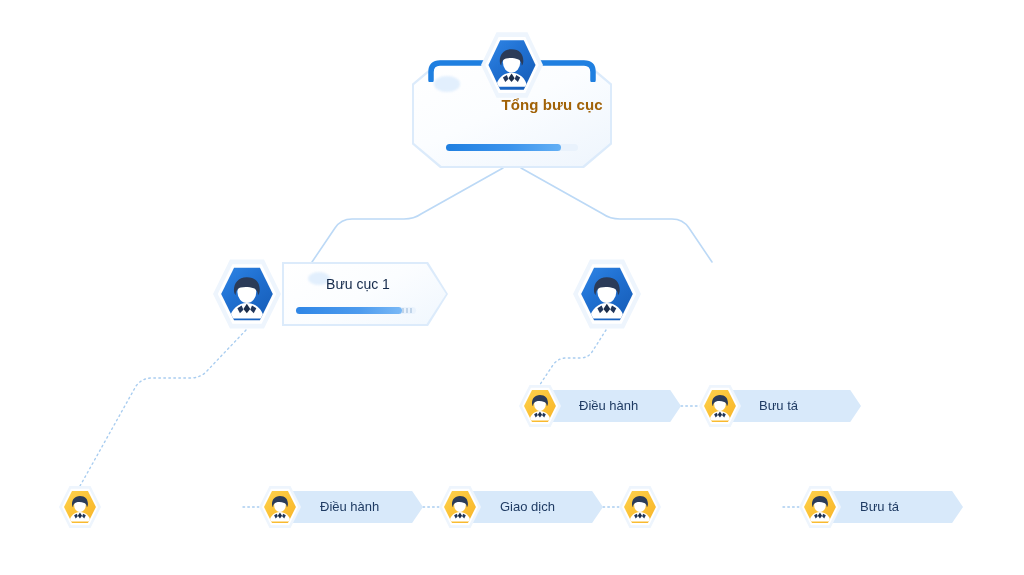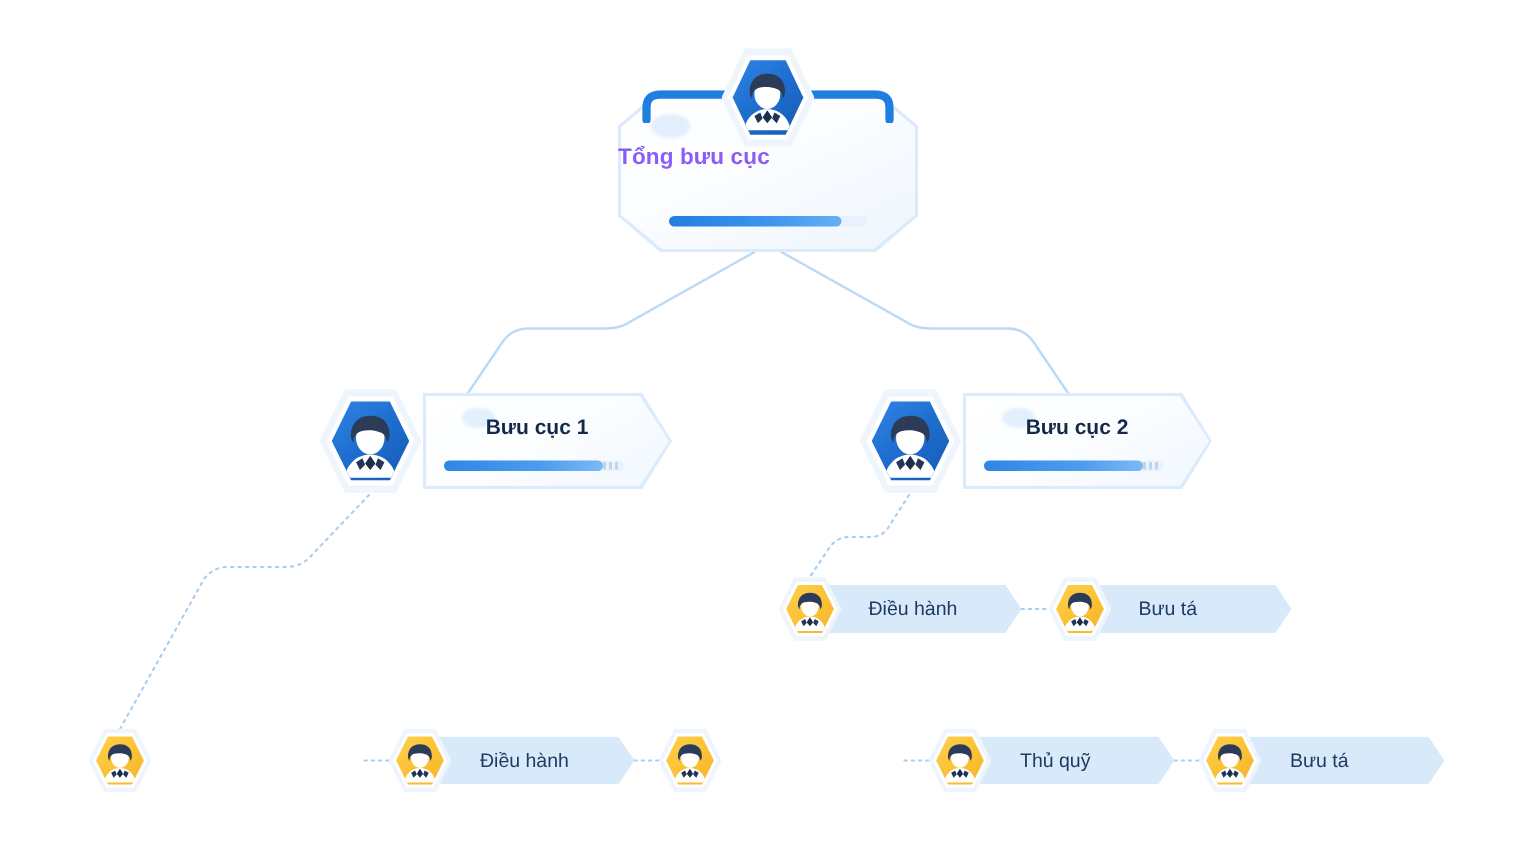--- a/index.html
+++ b/index.html
@@ -34,22 +34,22 @@
     border-radius:50%;
     background:rgba(216,234,252,.75);
     filter:blur(1px);
   }
   .root-bracket-l,.root-bracket-r{
     position:absolute;top:0px;height:22px;width:72px;
   }
   .root-bracket-l{left:16px;}
   .root-bracket-r{left:112px;}
   .root-title{
-    position:absolute;left:0;top:36px;width:200px;
-    font-size:15px;font-weight:bold;color:#8b5cf6;letter-spacing:.1px;
+    position:absolute;left:0;top:36px;width:200px;text-align:center;
+    font-size:15px;font-weight:bold;color:#a16207;letter-spacing:.1px;padding-left:40px;
   }
   .root-sub{
     position:absolute;left:0;top:57px;width:200px;text-align:center;
     font-size:14px;font-weight:normal;color:#4b5c72;
   }
   .root-bar-track{
     position:absolute;left:34px;top:84px;width:132px;height:7px;
     border-radius:4px;background:#e9f2fc;
   }
   .root-bar-fill{
@@ -98,21 +98,21 @@
     -webkit-clip-path:polygon(0% 0%,88% 0%,100% 50%,88% 100%,0% 100%);
     clip-path:polygon(0% 0%,88% 0%,100% 50%,88% 100%,0% 100%);
     background:linear-gradient(150deg,#ffffff 0%,#fbfdff 50%,#f0f7fe 100%);
   }
   .l2 .gloss{
     position:absolute;left:26px;top:10px;width:22px;height:13px;border-radius:50%;
     background:rgba(219,235,252,.8);filter:blur(1px);
   }
   .l2 .label{
     position:absolute;left:0;top:14px;width:100%;text-align:center;
-    font-size:14px;font-weight:bold;color:#14294a;
+    font-size:14px;font-weight:normal;color:#14294a;
     padding-right:14px;box-sizing:border-box;
   }
   .l2 .bar-track{
     position:absolute;left:14px;bottom:12px;width:calc(100% - 46px);height:7px;
     border-radius:4px;background:#eaf3fd;
   }
   .l2 .bar-fill{
     position:absolute;left:0;top:0;height:7px;width:88%;border-radius:4px;
     background:linear-gradient(90deg,#2f86e6 0%,#4d9bee 60%,#7ab9f6 100%);
   }
@@ -211,32 +211,20 @@
         <path d="M30 40 c-10 0 -18 7 -20 18 l40 0 c-2 -11 -10 -18 -20 -18 z" fill="#ffffff"></path>
         <path d="M30 41 l-4 6 l4 5 l4 -5 z" fill="#1c2d49"></path>
         <path d="M24 43 l-5 3 l3 6 l4 -4 z" fill="#22365a"></path>
         <path d="M36 43 l5 3 l-3 6 l-4 -4 z" fill="#22365a"></path>
         <ellipse cx="30" cy="27" rx="11" ry="13" fill="#ffffff"></ellipse>
         <path d="M30 10 c-10 0 -15 7 -15 15 c0 3 1 5 2 6 c0 -6 3 -8 6 -9 c4 -1 10 -1 15 1 c3 1 5 4 5 8 c1 -1 2 -3 2 -6 c0 -9 -5 -15 -15 -15 z" fill="#2b3b58"></path>
       </svg>
     </div>
   </div>
 
-  <div class="l2" style="left:642px;top:262px;width:166px;">
-    <div class="body" style="left:0;width:166px;">
-      <div class="body-outline"></div>
-      <div class="body-fill"></div>
-      <div class="gloss"></div>
-      <div class="label">Bưu cục 2</div>
-      <div class="bar-track">
-        <div class="bar-fill" style="width: 88%;"></div>
-        <div class="bar-dots"></div>
-      </div>
-    </div>
-  </div>
   <div class="hexavatar blue" style="left:573px;top:258px;width:68px;height:72px;">
     <div class="halo"></div>
     <div class="ring"></div>
     <div class="face">
       <svg class="person" viewBox="0 0 60 60" xmlns="http://www.w3.org/2000/svg">
         <path d="M30 40 c-10 0 -18 7 -20 18 l40 0 c-2 -11 -10 -18 -20 -18 z" fill="#ffffff"></path>
         <path d="M30 41 l-4 6 l4 5 l4 -5 z" fill="#1c2d49"></path>
         <path d="M24 43 l-5 3 l3 6 l4 -4 z" fill="#22365a"></path>
         <path d="M36 43 l5 3 l-3 6 l-4 -4 z" fill="#22365a"></path>
         <ellipse cx="30" cy="27" rx="11" ry="13" fill="#ffffff"></ellipse>
@@ -310,39 +298,39 @@
         <path d="M30 40 c-10 0 -18 7 -20 18 l40 0 c-2 -11 -10 -18 -20 -18 z" fill="#ffffff"></path>
         <path d="M30 41 l-4 6 l4 5 l4 -5 z" fill="#1c2d49"></path>
         <path d="M24 43 l-5 3 l3 6 l4 -4 z" fill="#22365a"></path>
         <path d="M36 43 l5 3 l-3 6 l-4 -4 z" fill="#22365a"></path>
         <ellipse cx="30" cy="27" rx="11" ry="13" fill="#ffffff"></ellipse>
         <path d="M30 10 c-10 0 -15 7 -15 15 c0 3 1 5 2 6 c0 -6 3 -8 6 -9 c4 -1 10 -1 15 1 c3 1 5 4 5 8 c1 -1 2 -3 2 -6 c0 -9 -5 -15 -15 -15 z" fill="#2b3b58"></path>
       </svg>
     </div>
   </div>
 
+  <div class="leaf" style="left:439px;top:487px;width:164px;">
+    <div class="pill" style="left:28px;width:136px;"></div>
+    <div class="label" style="left:61px;">Giao dịch</div>
+  </div>
   <div class="hexavatar yellow" style="left:439px;top:485px;width:42px;height:44px;">
     <div class="halo"></div>
     <div class="ring"></div>
     <div class="face">
       <svg class="person" viewBox="0 0 60 60" xmlns="http://www.w3.org/2000/svg">
         <path d="M30 40 c-10 0 -18 7 -20 18 l40 0 c-2 -11 -10 -18 -20 -18 z" fill="#ffffff"></path>
         <path d="M30 41 l-4 6 l4 5 l4 -5 z" fill="#1c2d49"></path>
         <path d="M24 43 l-5 3 l3 6 l4 -4 z" fill="#22365a"></path>
         <path d="M36 43 l5 3 l-3 6 l-4 -4 z" fill="#22365a"></path>
         <ellipse cx="30" cy="27" rx="11" ry="13" fill="#ffffff"></ellipse>
         <path d="M30 10 c-10 0 -15 7 -15 15 c0 3 1 5 2 6 c0 -6 3 -8 6 -9 c4 -1 10 -1 15 1 c3 1 5 4 5 8 c1 -1 2 -3 2 -6 c0 -9 -5 -15 -15 -15 z" fill="#2b3b58"></path>
       </svg>
     </div>
   </div>
 
-  <div class="leaf" style="left:619px;top:487px;width:164px;">
-    <div class="pill" style="left:28px;width:136px;"></div>
-    <div class="label" style="left:61px;">Thủ quỹ</div>
-  </div>
   <div class="hexavatar yellow" style="left:619px;top:485px;width:42px;height:44px;">
     <div class="halo"></div>
     <div class="ring"></div>
     <div class="face">
       <svg class="person" viewBox="0 0 60 60" xmlns="http://www.w3.org/2000/svg">
         <path d="M30 40 c-10 0 -18 7 -20 18 l40 0 c-2 -11 -10 -18 -20 -18 z" fill="#ffffff"></path>
         <path d="M30 41 l-4 6 l4 5 l4 -5 z" fill="#1c2d49"></path>
         <path d="M24 43 l-5 3 l3 6 l4 -4 z" fill="#22365a"></path>
         <path d="M36 43 l5 3 l-3 6 l-4 -4 z" fill="#22365a"></path>
         <ellipse cx="30" cy="27" rx="11" ry="13" fill="#ffffff"></ellipse>

